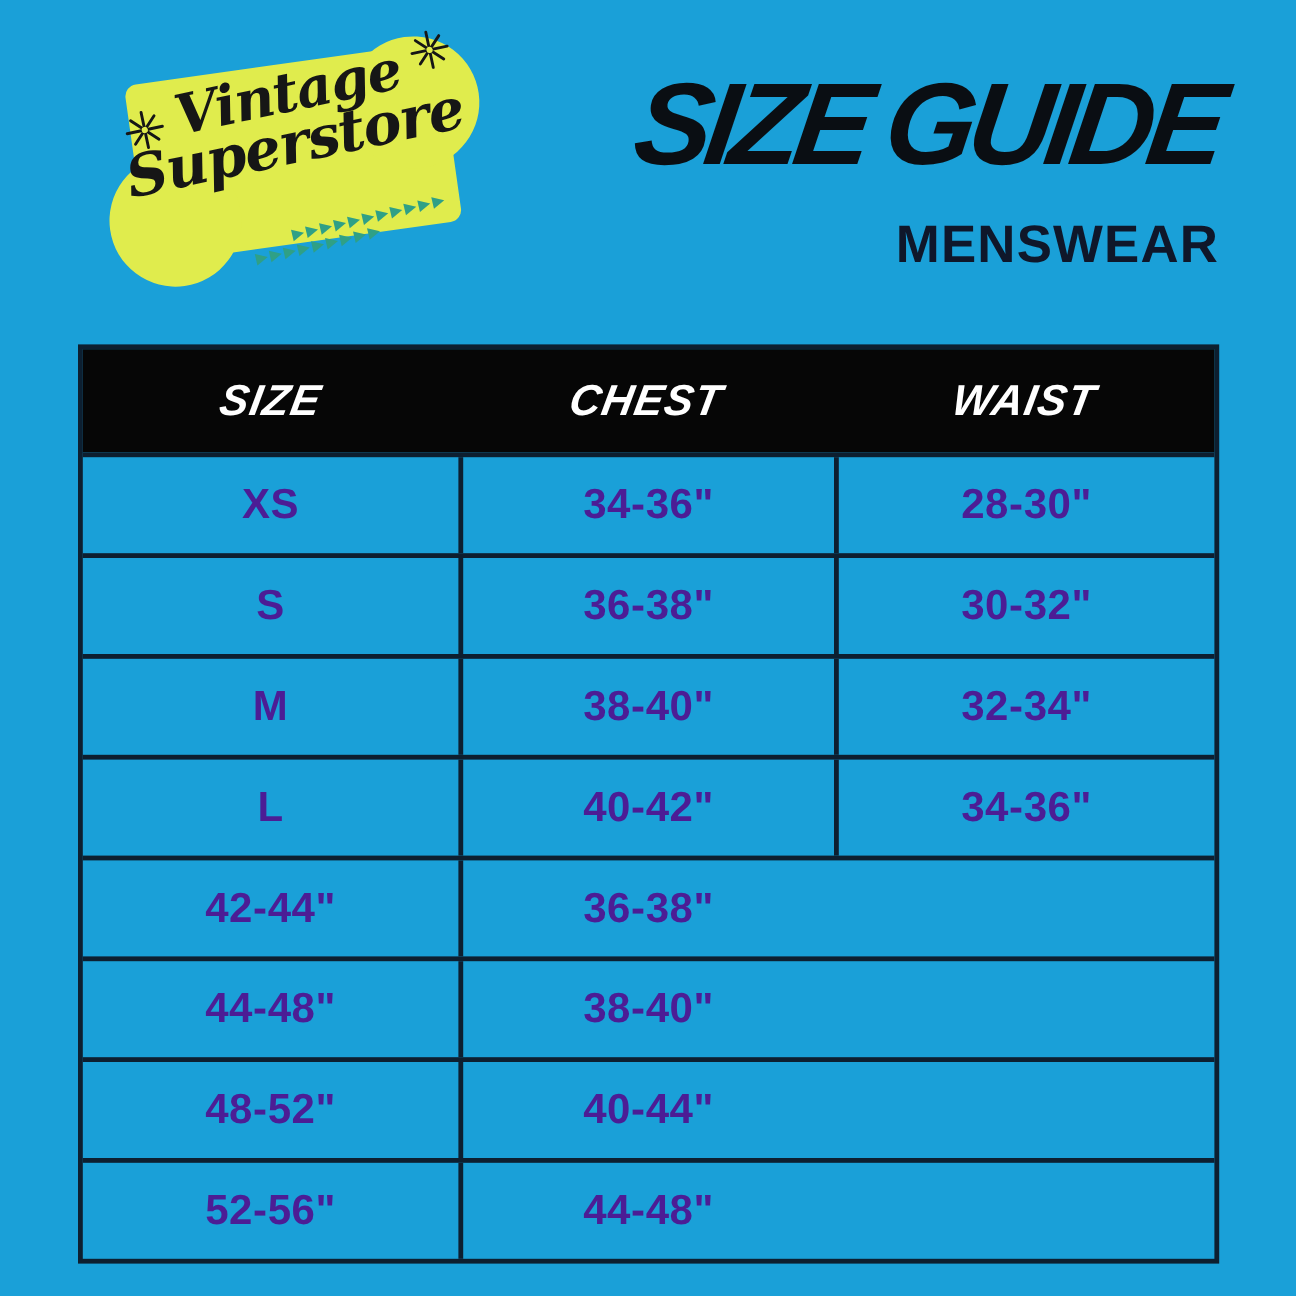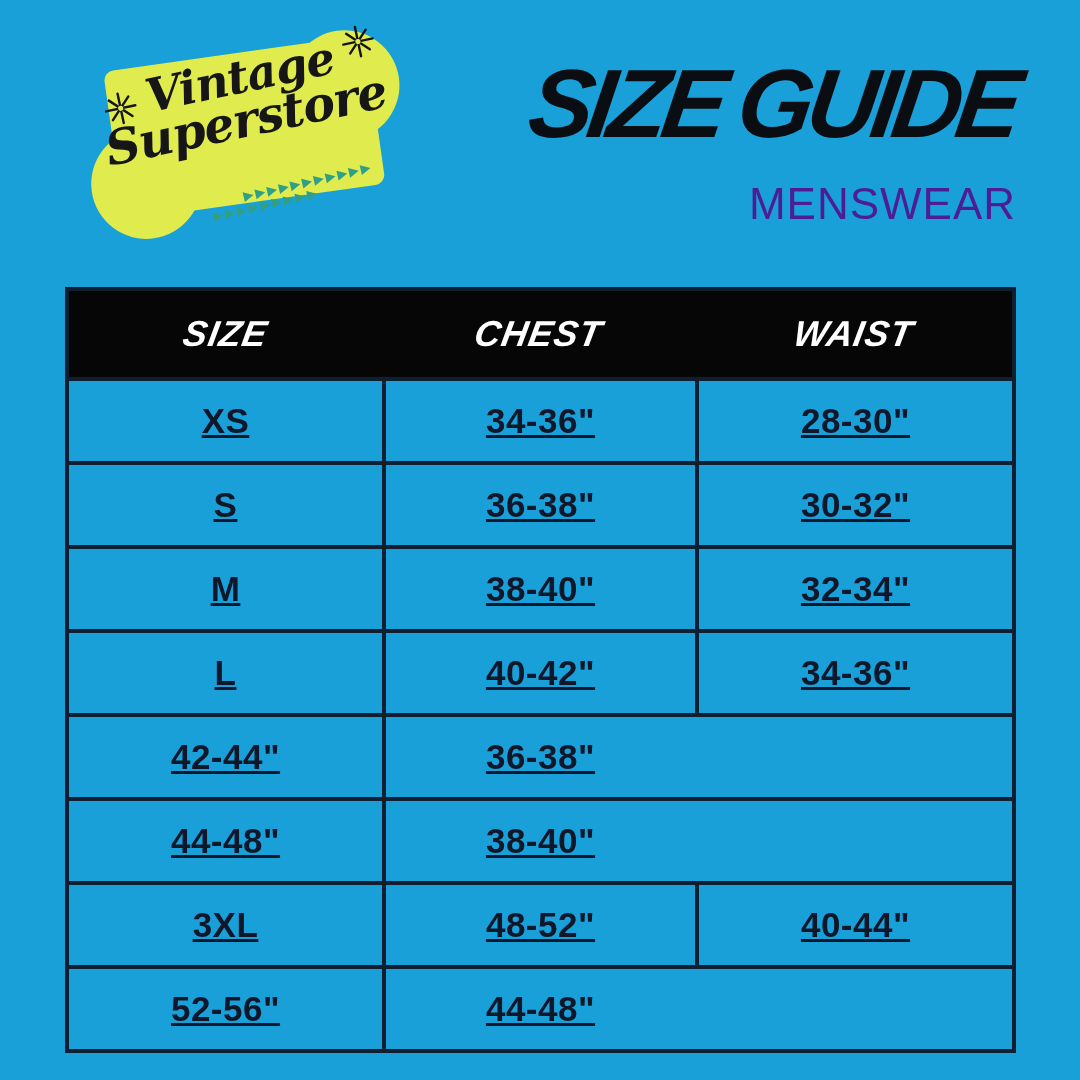--- a/index.html
+++ b/index.html
@@ -37,21 +37,21 @@
   .logo-arrows .r2{margin-left:0px;}
 
   
   .title-block{position:absolute;top:50px;right:64px;text-align:right;}
   .size-guide{
     font-size:97px;font-weight:bold;font-style:italic;line-height:1.12;
     letter-spacing:-6px;word-spacing:-4px;color:#0A0E13;white-space:nowrap;
     transform:skewX(-8deg);transform-origin:right center;margin:0;
   }
   .menswear{
-    font-size:44px;font-weight:normal;letter-spacing:1px;color:#4c1d95;
+    font-size:44px;font-weight:bold;letter-spacing:1px;color:#0f172a;
     margin-top:20px;
   }
 
   
   .size-table{
     position:absolute;left:65px;top:287px;width:951px;height:766px;
     box-sizing:border-box;border:4px solid #0D1F30;background:#1AA0D8;
   }
   .thead{
     display:grid;grid-template-columns:313px 313px 317px;height:86px;
@@ -61,21 +61,21 @@
     color:#FFFFFF;text-align:center;font-weight:bold;font-style:italic;
     font-size:36px;letter-spacing:1px;transform:skewX(-10deg);
   }
   .trow{
     display:grid;grid-template-columns:313px 313px 317px;height:84px;
     box-sizing:border-box;border-top:4px solid #0D1F30;
   }
   .td{
     display:flex;align-items:center;justify-content:center;
     box-sizing:border-box;font-weight:bold;font-size:35px;
-    color:#0f172a;letter-spacing:0.5px;text-decoration:underline;
+    color:#4c1d95;letter-spacing:0.5px;
   }
   .td + .td{border-left:4px solid #0D1F30;}
 </style>
 </head>
 <body>
 
 <div class="logo">
   <svg class="badge-shape" viewBox="0 0 332 198" aria-hidden="true">
     <g fill="#E0EC4D">
       <rect x="30" y="12" width="264" height="150" rx="10"></rect>
@@ -147,21 +147,20 @@
   </div>
   <div class="trow">
     <div class="td">42-44"</div>
     <div class="td">36-38"</div>
   </div>
   <div class="trow">
     <div class="td">44-48"</div>
     <div class="td">38-40"</div>
   </div>
   <div class="trow">
-    <div class="td">3XL</div>
     <div class="td">48-52"</div>
     <div class="td">40-44"</div>
   </div>
   <div class="trow">
     <div class="td">52-56"</div>
     <div class="td">44-48"</div>
   </div>
 </div>
 
 </body></html>

